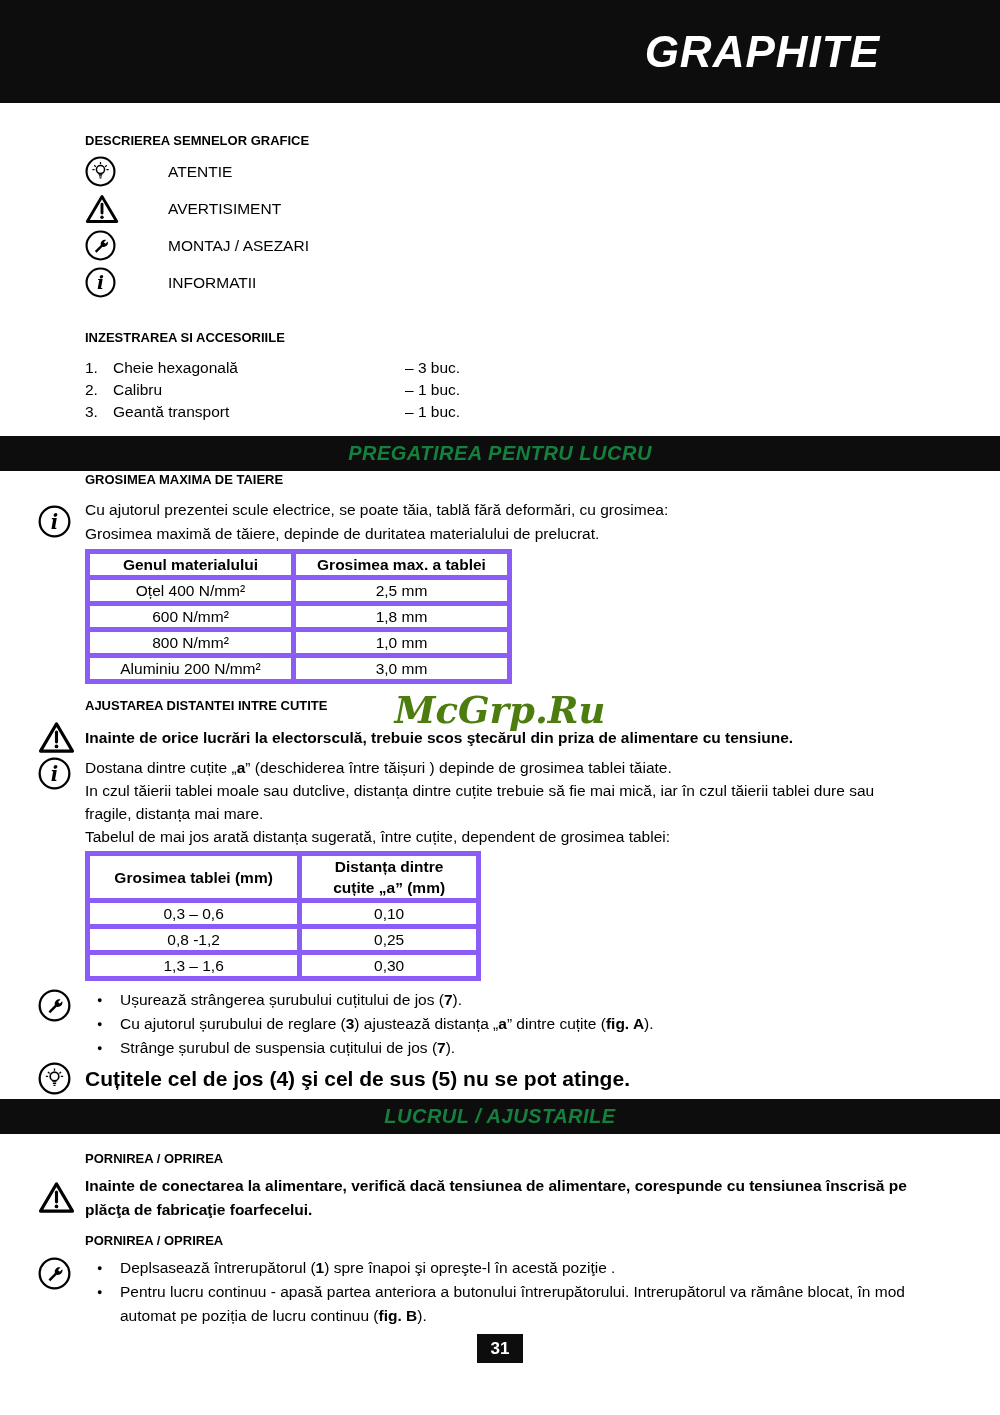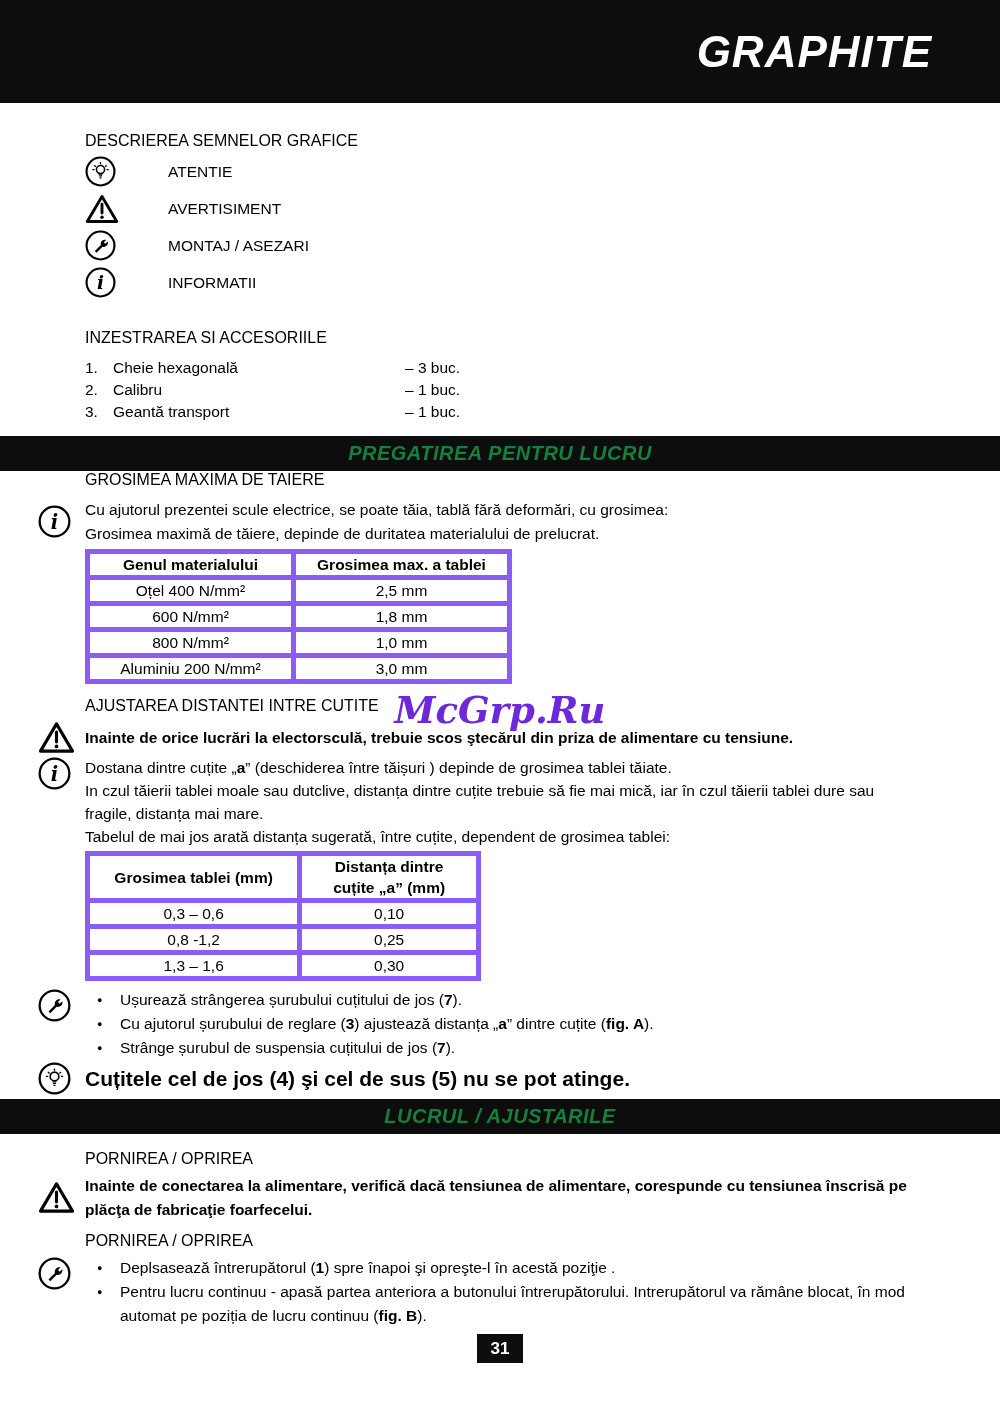--- a/index.html
+++ b/index.html
@@ -1,25 +1,25 @@
 <!DOCTYPE html>
 <html><head>
 <meta charset="utf-8">
 <style>
   * { margin:0; padding:0; box-sizing:border-box; }
   html,body { background:#fff; }
   body { width:1000px; height:1415px; font-family:"Liberation Sans", sans-serif; color:#000; }
   .page { position:relative; width:1000px; height:1415px; background:#fff; overflow:hidden; }
 
-  .topbar { height:103px; background:#0d0d0d; display:flex; align-items:center; justify-content:flex-end; padding-right:68px; }
+  .topbar { height:103px; background:#0d0d0d; display:flex; align-items:center; justify-content:flex-end; padding-right:120px; }
   .logo { color:#fff; font-size:44px; font-weight:bold; letter-spacing:1px; font-style:italic; }
 
   .content { padding:0 88px 0 85px; }
 
-  h3.heading { font-size:16px; font-weight:normal; line-height:18px; }
+  h3.heading { font-size:13px; font-weight:bold; line-height:18px; }
   .h-symbols { margin-top:29px; }
   .h-acc { margin-top:28px; }
   .h-gros { }
   .h-adjust { margin-top:13px; position:relative; }
   .h-porn1 { margin-top:16px; }
   .h-porn2 { margin-top:11px; }
 
   .sym-rows { margin-top:3px; }
   .sym-row { display:flex; align-items:center; height:37px; }
   .sym-icon { width:34px; display:flex; align-items:center; }
@@ -74,21 +74,21 @@
 </style>
 </head>
 <body>
 
 <div class="page">
 
   <header class="topbar">
     <span class="logo">GRAPHITE</span>
   </header>
 
-  <div class="watermark" style="color: #6d28d9;">McGrp.Ru</div>
+  <div class="watermark" style="color: #4d7c0f;">McGrp.Ru</div>
 
   <div class="content">
 
     <h3 class="heading h-symbols">DESCRIEREA SEMNELOR GRAFICE</h3>
 
     <div class="sym-rows">
       <div class="sym-row">
         <span class="sym-icon">
           <svg width="31" height="31" viewBox="0 0 32 32">
             <circle cx="16" cy="16" r="14.4" fill="none" stroke="#000" stroke-width="2.2"></circle>

